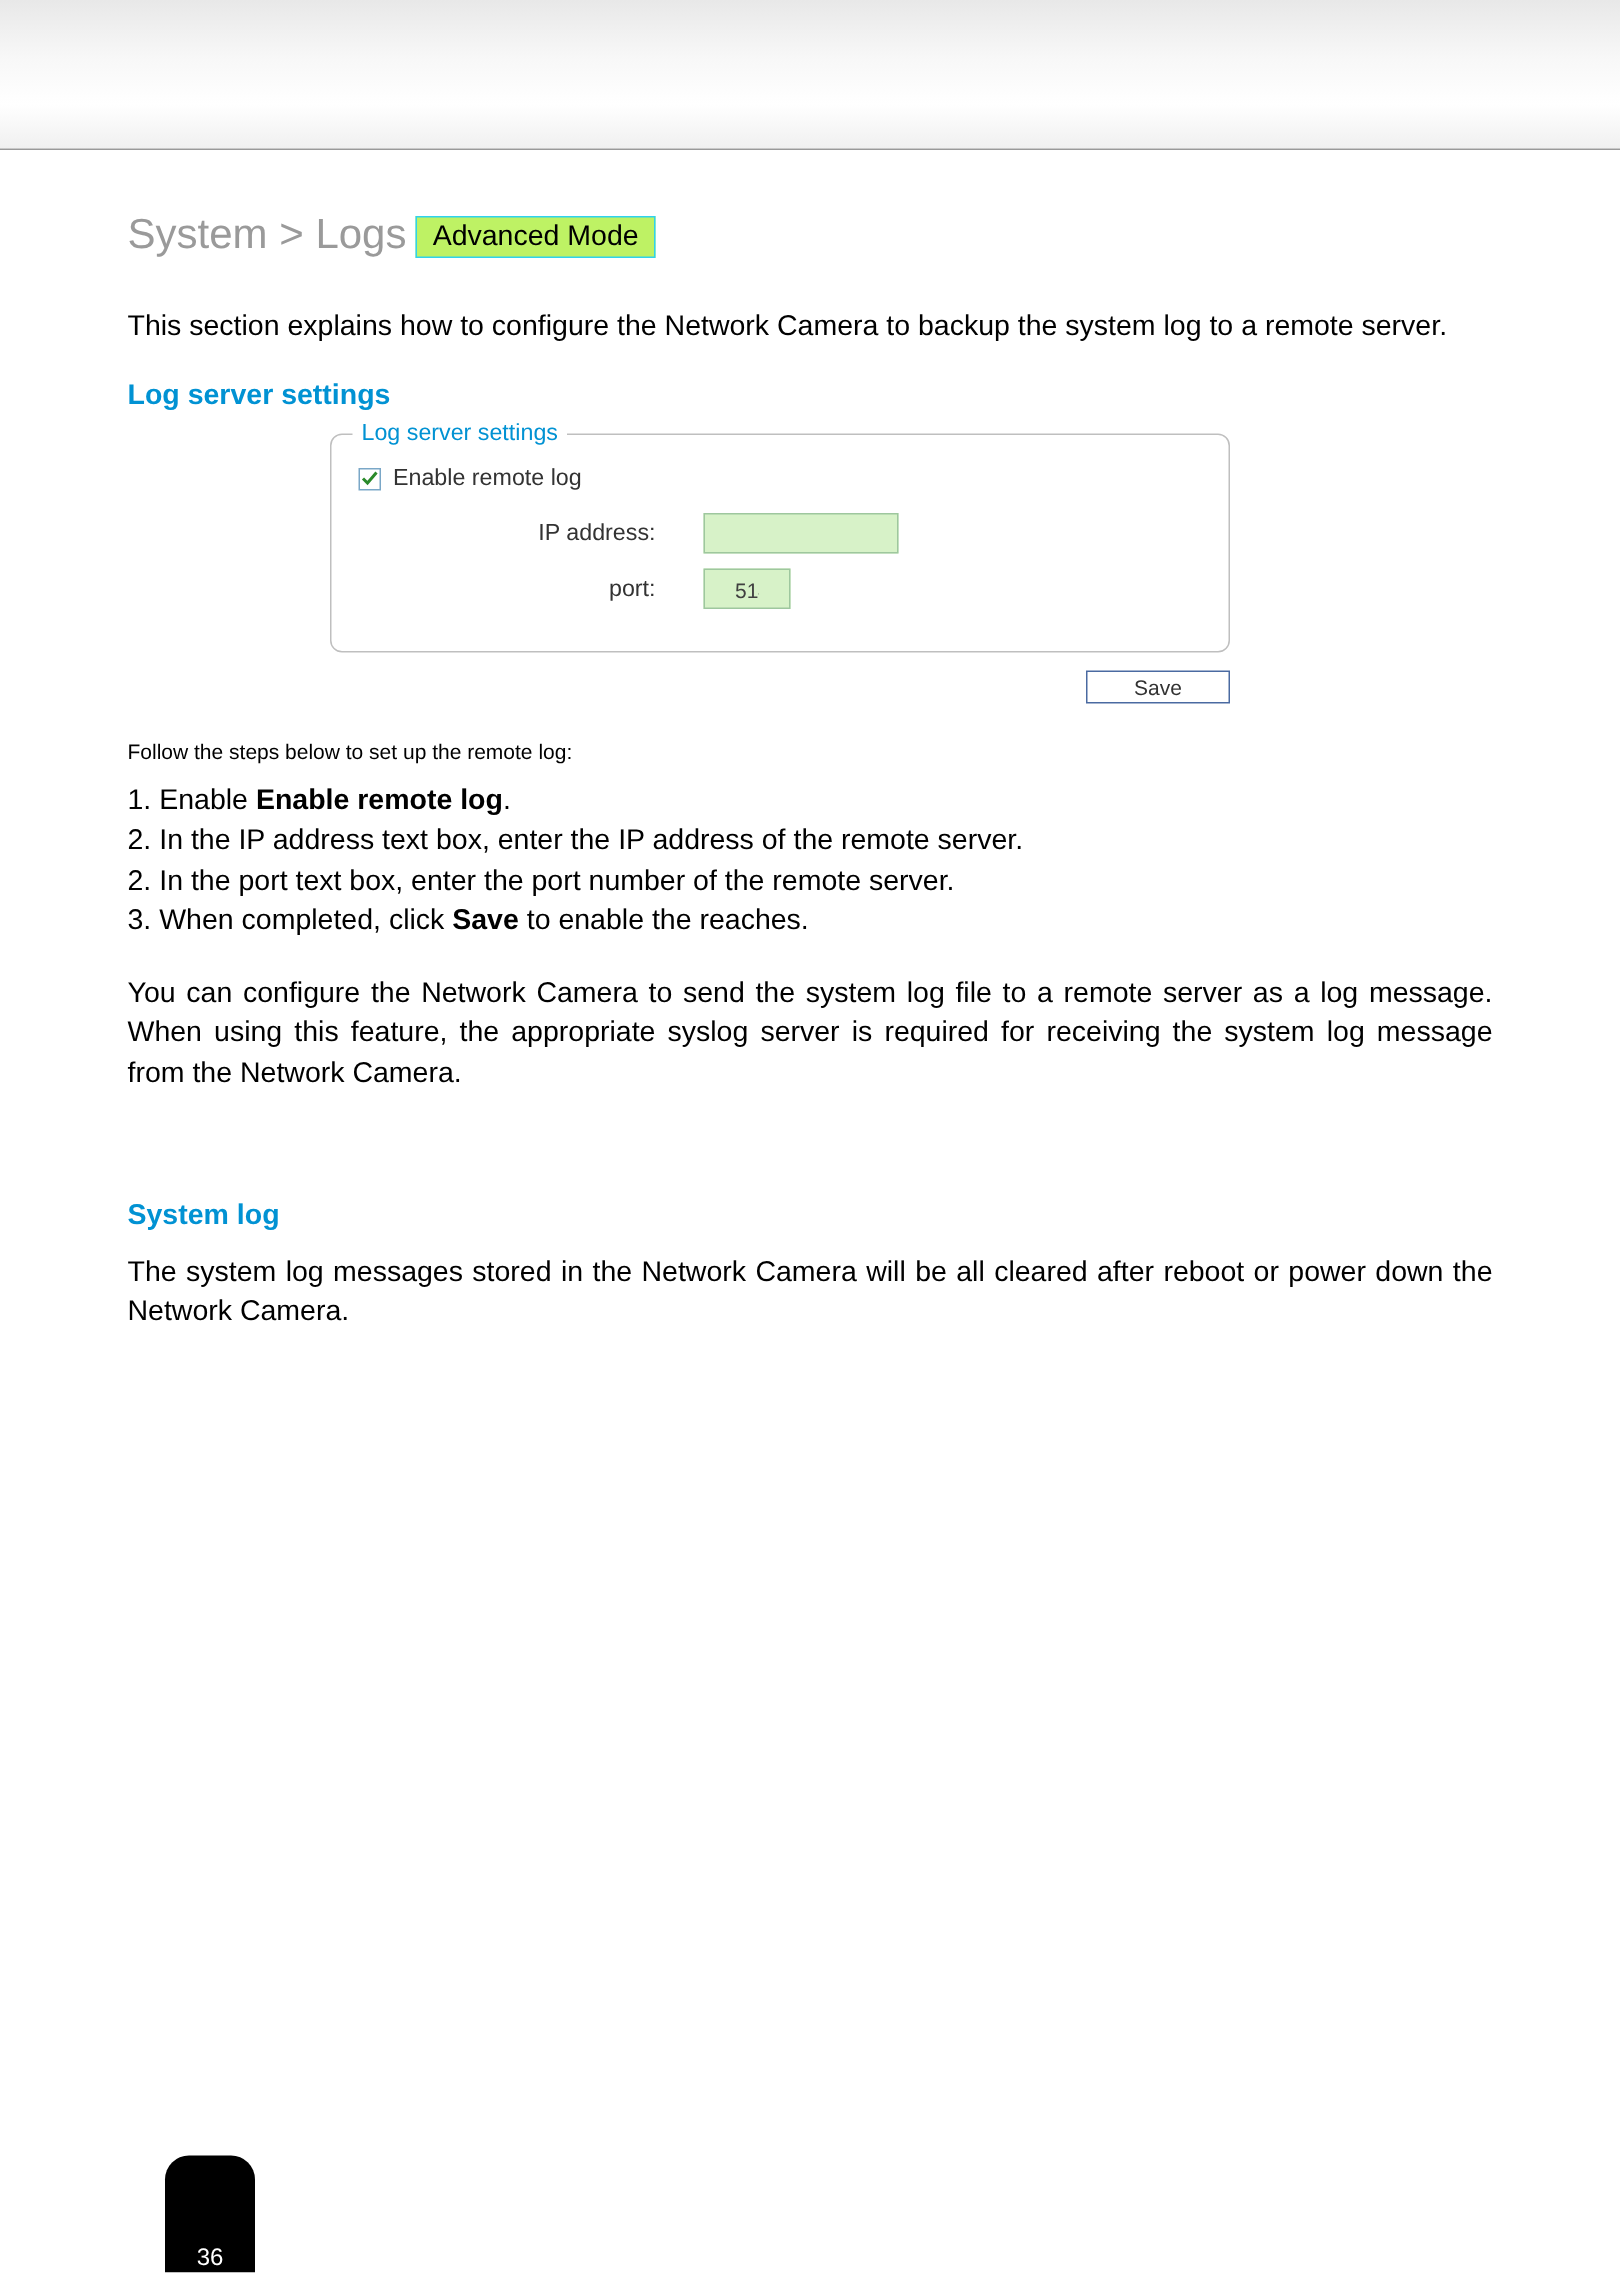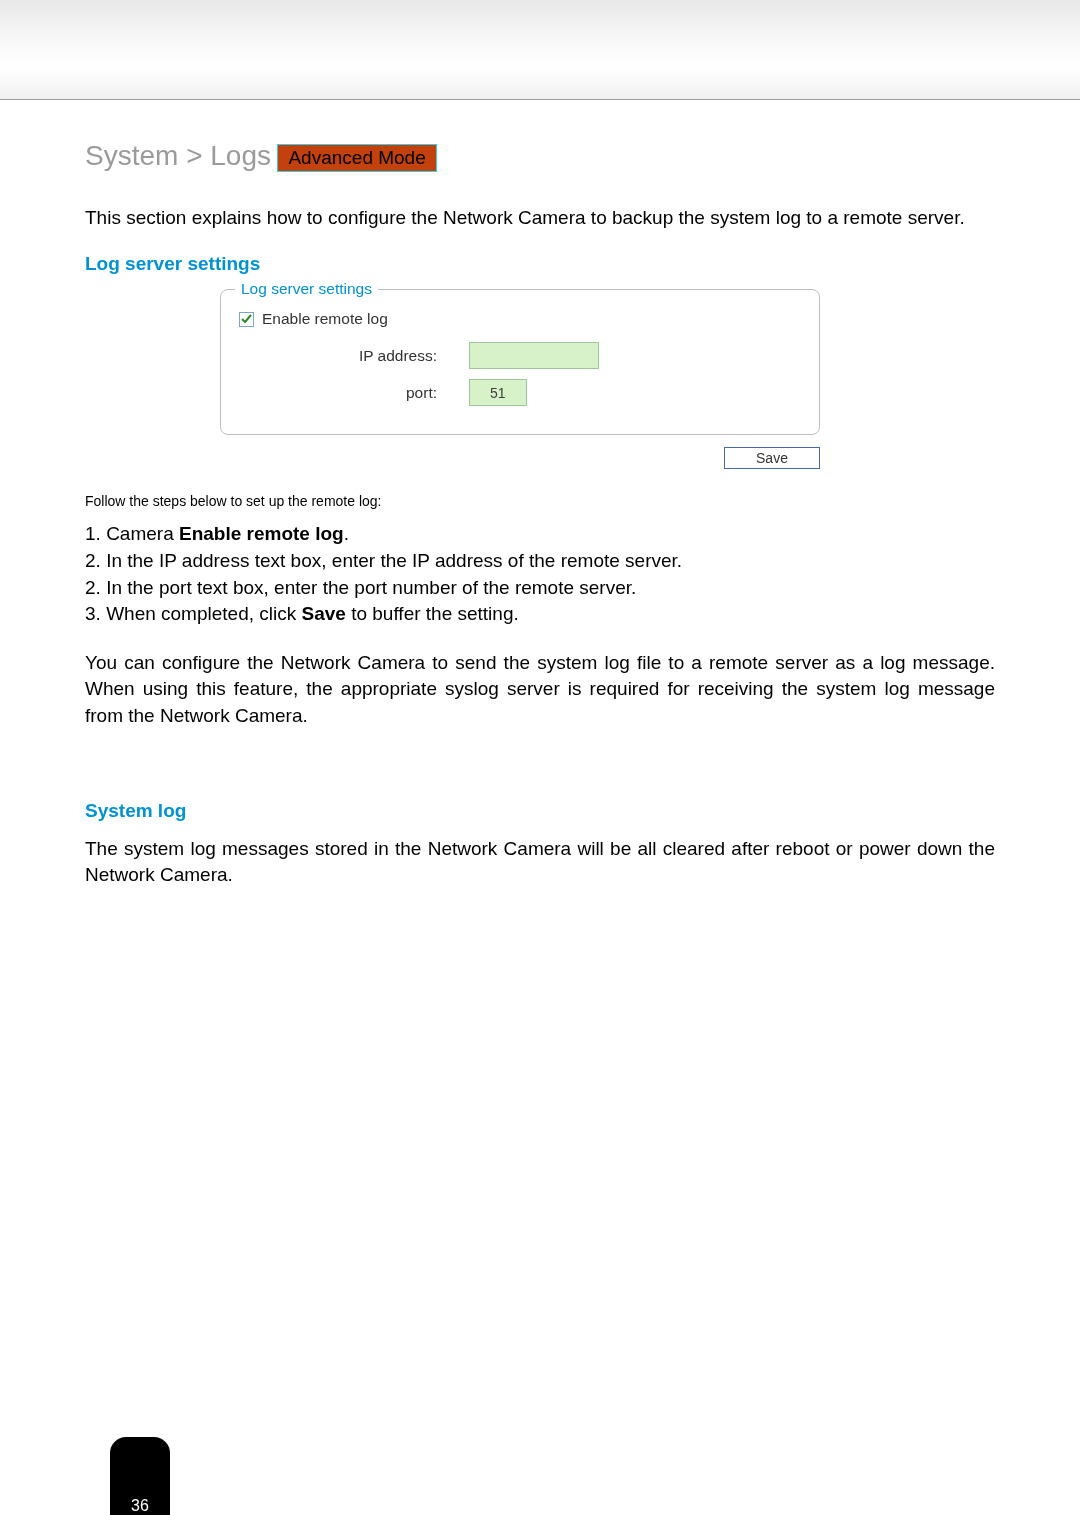--- a/index.html
+++ b/index.html
@@ -24,21 +24,21 @@
     margin-top: 40px;
     margin-bottom: 30px;
   }
   .breadcrumb {
     font-size: 28px;
     font-weight: normal;
     color: #9a9a9a;
   }
   .mode-badge {
     display: inline-block;
-    background: #c2410c;
+    background: #bef264;
     color: #000;
     font-size: 19px;
     font-weight: normal;
     padding: 2px 10px;
     border: 1px solid #2fd2ee;
     vertical-align: middle;
     margin-left: 2px;
     position: relative;
     top: -3px;
   }
@@ -212,33 +212,33 @@
       <div class="save-row">
         <span class="save-btn">Save</span>
       </div>
     </div>
 
     <div class="steps-intro">Follow the steps below to set up the remote log:</div>
 
     <div class="steps">
       <div>
         <span>1.</span>
-        <span>Camera </span><span class="bold">Enable remote log</span><span>.</span>
+        <span>Enable </span><span class="bold">Enable remote log</span><span>.</span>
       </div>
       <div>
         <span>2.</span>
         <span>In the IP address text box, enter the IP address of the remote server.</span><span class="bold"></span><span></span>
       </div>
       <div>
         <span>2.</span>
         <span>In the port text box, enter the port number of the remote server.</span><span class="bold"></span><span></span>
       </div>
       <div>
         <span>3.</span>
-        <span>When completed, click </span><span class="bold">Save</span><span> to buffer the setting.</span>
+        <span>When completed, click </span><span class="bold">Save</span><span> to enable the reaches.</span>
       </div>
     </div>
 
     <p class="body-text">You can configure the Network Camera to send the system log file to a remote server as a log message. When using this feature, the appropriate syslog server is required for receiving the system log message from the Network Camera.</p>
 
     <div style="height:28px;"></div>
 
     <div class="section-hdr">System log</div>
 
     <p class="body-text">The system log messages stored in the Network Camera will be all cleared after reboot or power down the Network Camera.</p>

